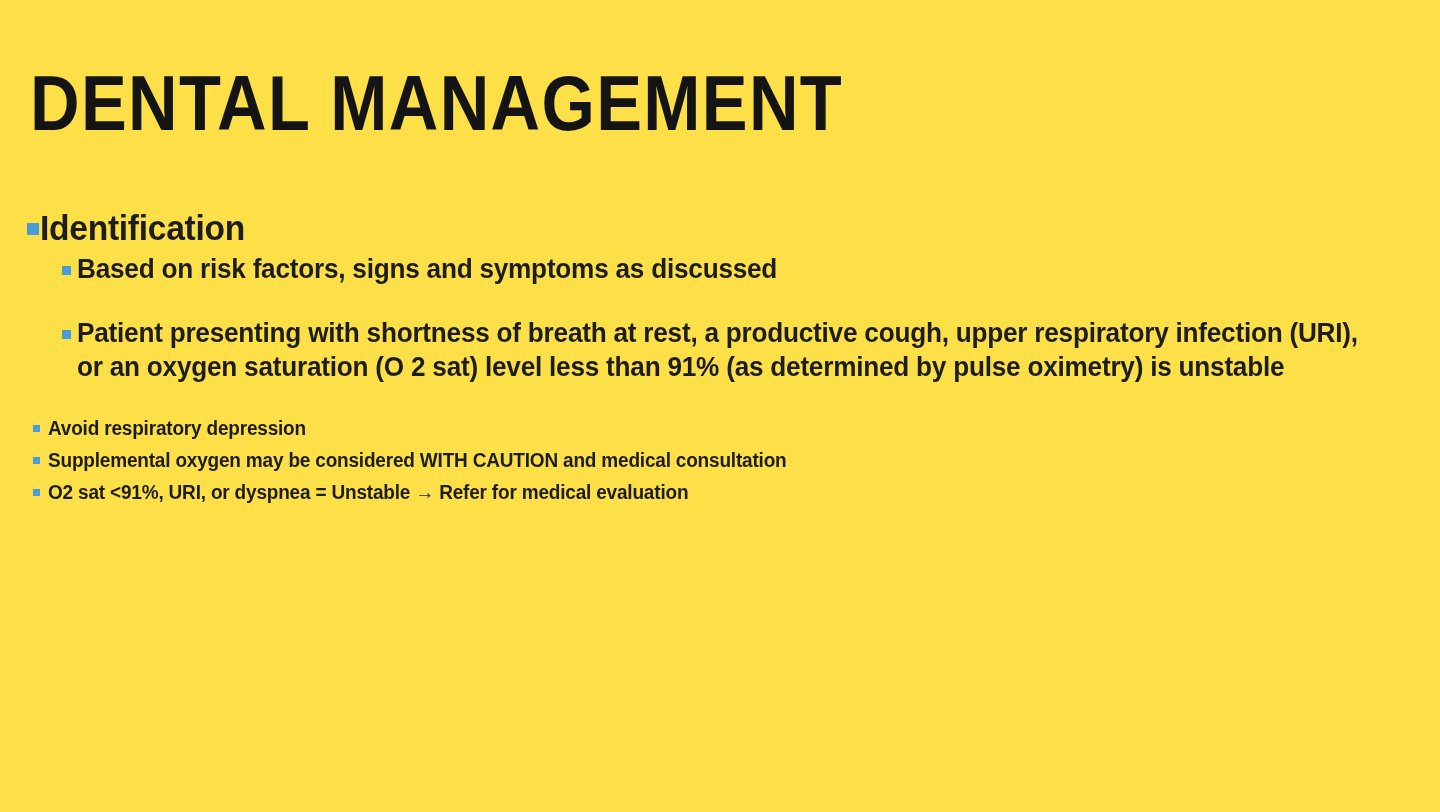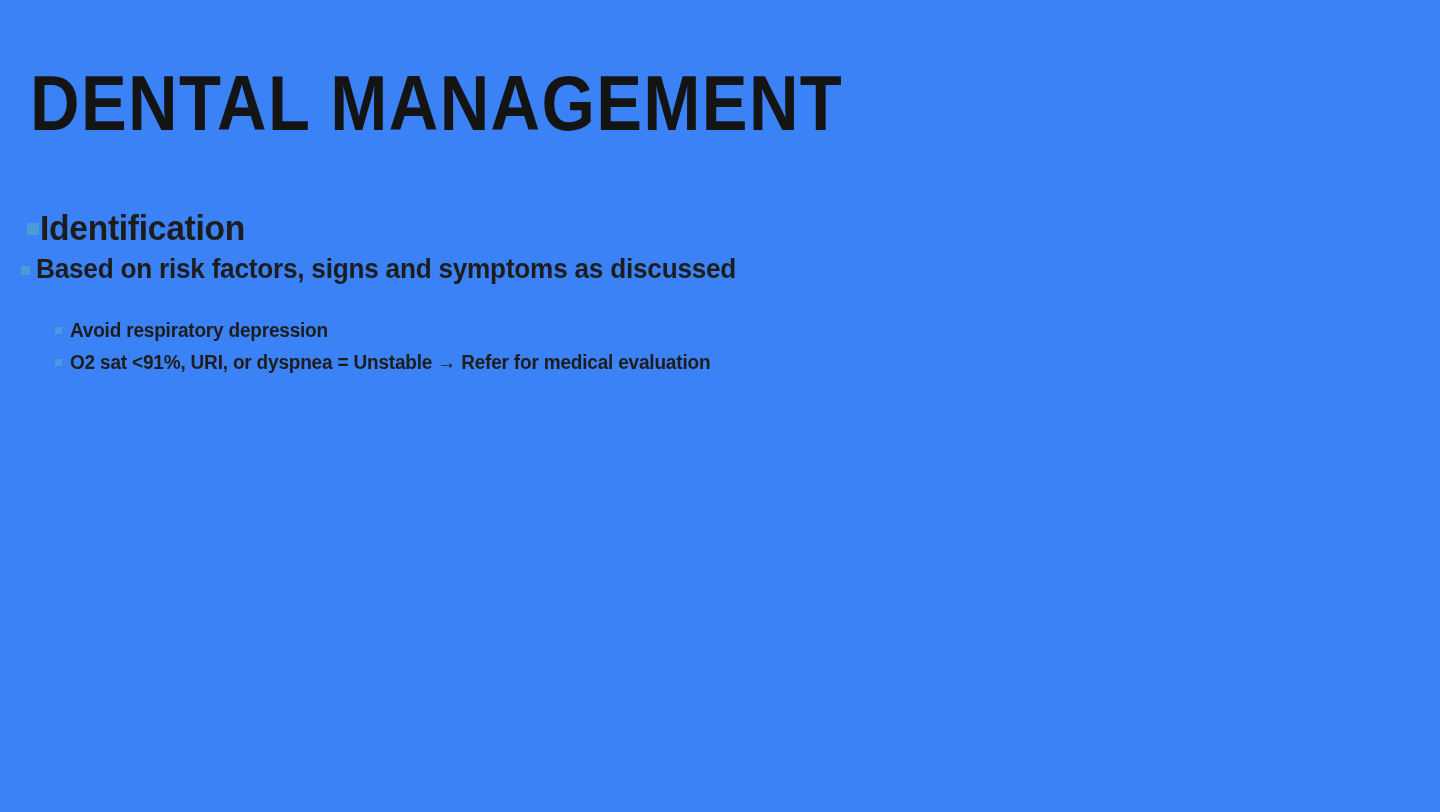--- a/index.html
+++ b/index.html
@@ -82,42 +82,42 @@
     font-size: 35px;
     line-height: 44px;
     font-weight: 600;
     letter-spacing: -0.3px;
     transform: scaleX(0.96);
     transform-origin: left center;
   }
 
   
   .lvl2 {
-    padding-left: 21px;
+    padding-left: 62px;
     margin-bottom: 3px;
   }
   .lvl2 .marker {
     width: 9px;
     height: 9px;
     margin-top: 14px;
     margin-right: 6px;
   }
   .lvl2 .bullet-text {
     font-size: 27px;
     line-height: 34px;
     font-weight: 600;
     letter-spacing: -0.25px;
     max-width: 1350px;
     transform: scaleX(0.97);
     transform-origin: left center;
   }
 
   
   .lvl3 {
-    padding-left: 55px;
+    padding-left: 33px;
     margin-bottom: 4px;
   }
   .lvl3 .marker {
     width: 7px;
     height: 7px;
     margin-top: 11px;
     margin-right: 8px;
   }
   .lvl3 .bullet-text {
     font-size: 20px;
@@ -135,46 +135,54 @@
   .group + .group {
     margin-top: 30px;
   }
   .sub3-wrap {
     margin-top: 6px;
   }
 </style>
 </head>
 <body>
 
-<div class="slide" style="background: #3b82f6; text-decoration: underline;">
+<div class="slide" style="background: #fde047; text-decoration: underline;">
 
   <h1 class="slide-title">DENTAL MANAGEMENT</h1>
 
   <div class="body-outline">
 
     <div class="group">
       <div class="bullet-row lvl1">
         <span class="marker" style="background: rgb(74, 156, 216);"></span>
         <span class="bullet-text" style="color: rgb(29, 29, 29);">Identification</span>
       </div>
       <div class="bullet-row lvl2">
         <span class="marker" style="background: rgb(74, 156, 216);"></span>
         <span class="bullet-text" style="color: rgb(29, 29, 29);">Based on risk factors, signs and symptoms as discussed</span>
       </div>
     </div>
 
     <div class="group">
+      <div class="bullet-row lvl2">
+        <span class="marker" style="background: rgb(74, 156, 216);"></span>
+        <span class="bullet-text" style="color: rgb(29, 29, 29);">Patient presenting with shortness of breath at rest, a productive cough, upper respiratory infection (URI), or an oxygen saturation (O 2 sat) level less than 91% (as determined by pulse oximetry) is unstable</span>
+      </div>
     </div>
 
     <div class="group reco">
 
       <div class="sub3-wrap">
         <div class="bullet-row lvl3">
           <span class="marker" style="background: rgb(74, 156, 216);"></span>
           <span class="bullet-text" style="color: rgb(29, 29, 29);">Avoid respiratory depression</span>
+        </div>
+        <div class="bullet-row lvl3">
+          <span class="marker" style="background: rgb(74, 156, 216);"></span>
+          <span class="bullet-text" style="color: rgb(29, 29, 29);">Supplemental oxygen may be considered WITH CAUTION and medical consultation</span>
         </div>
         <div class="bullet-row lvl3">
           <span class="marker" style="background: rgb(74, 156, 216);"></span>
           <span class="bullet-text" style="color: rgb(29, 29, 29);">O2 sat &lt;91%, URI, or dyspnea = Unstable → Refer for medical evaluation</span>
         </div>
       </div>
     </div>
 
   </div>
 </div>

